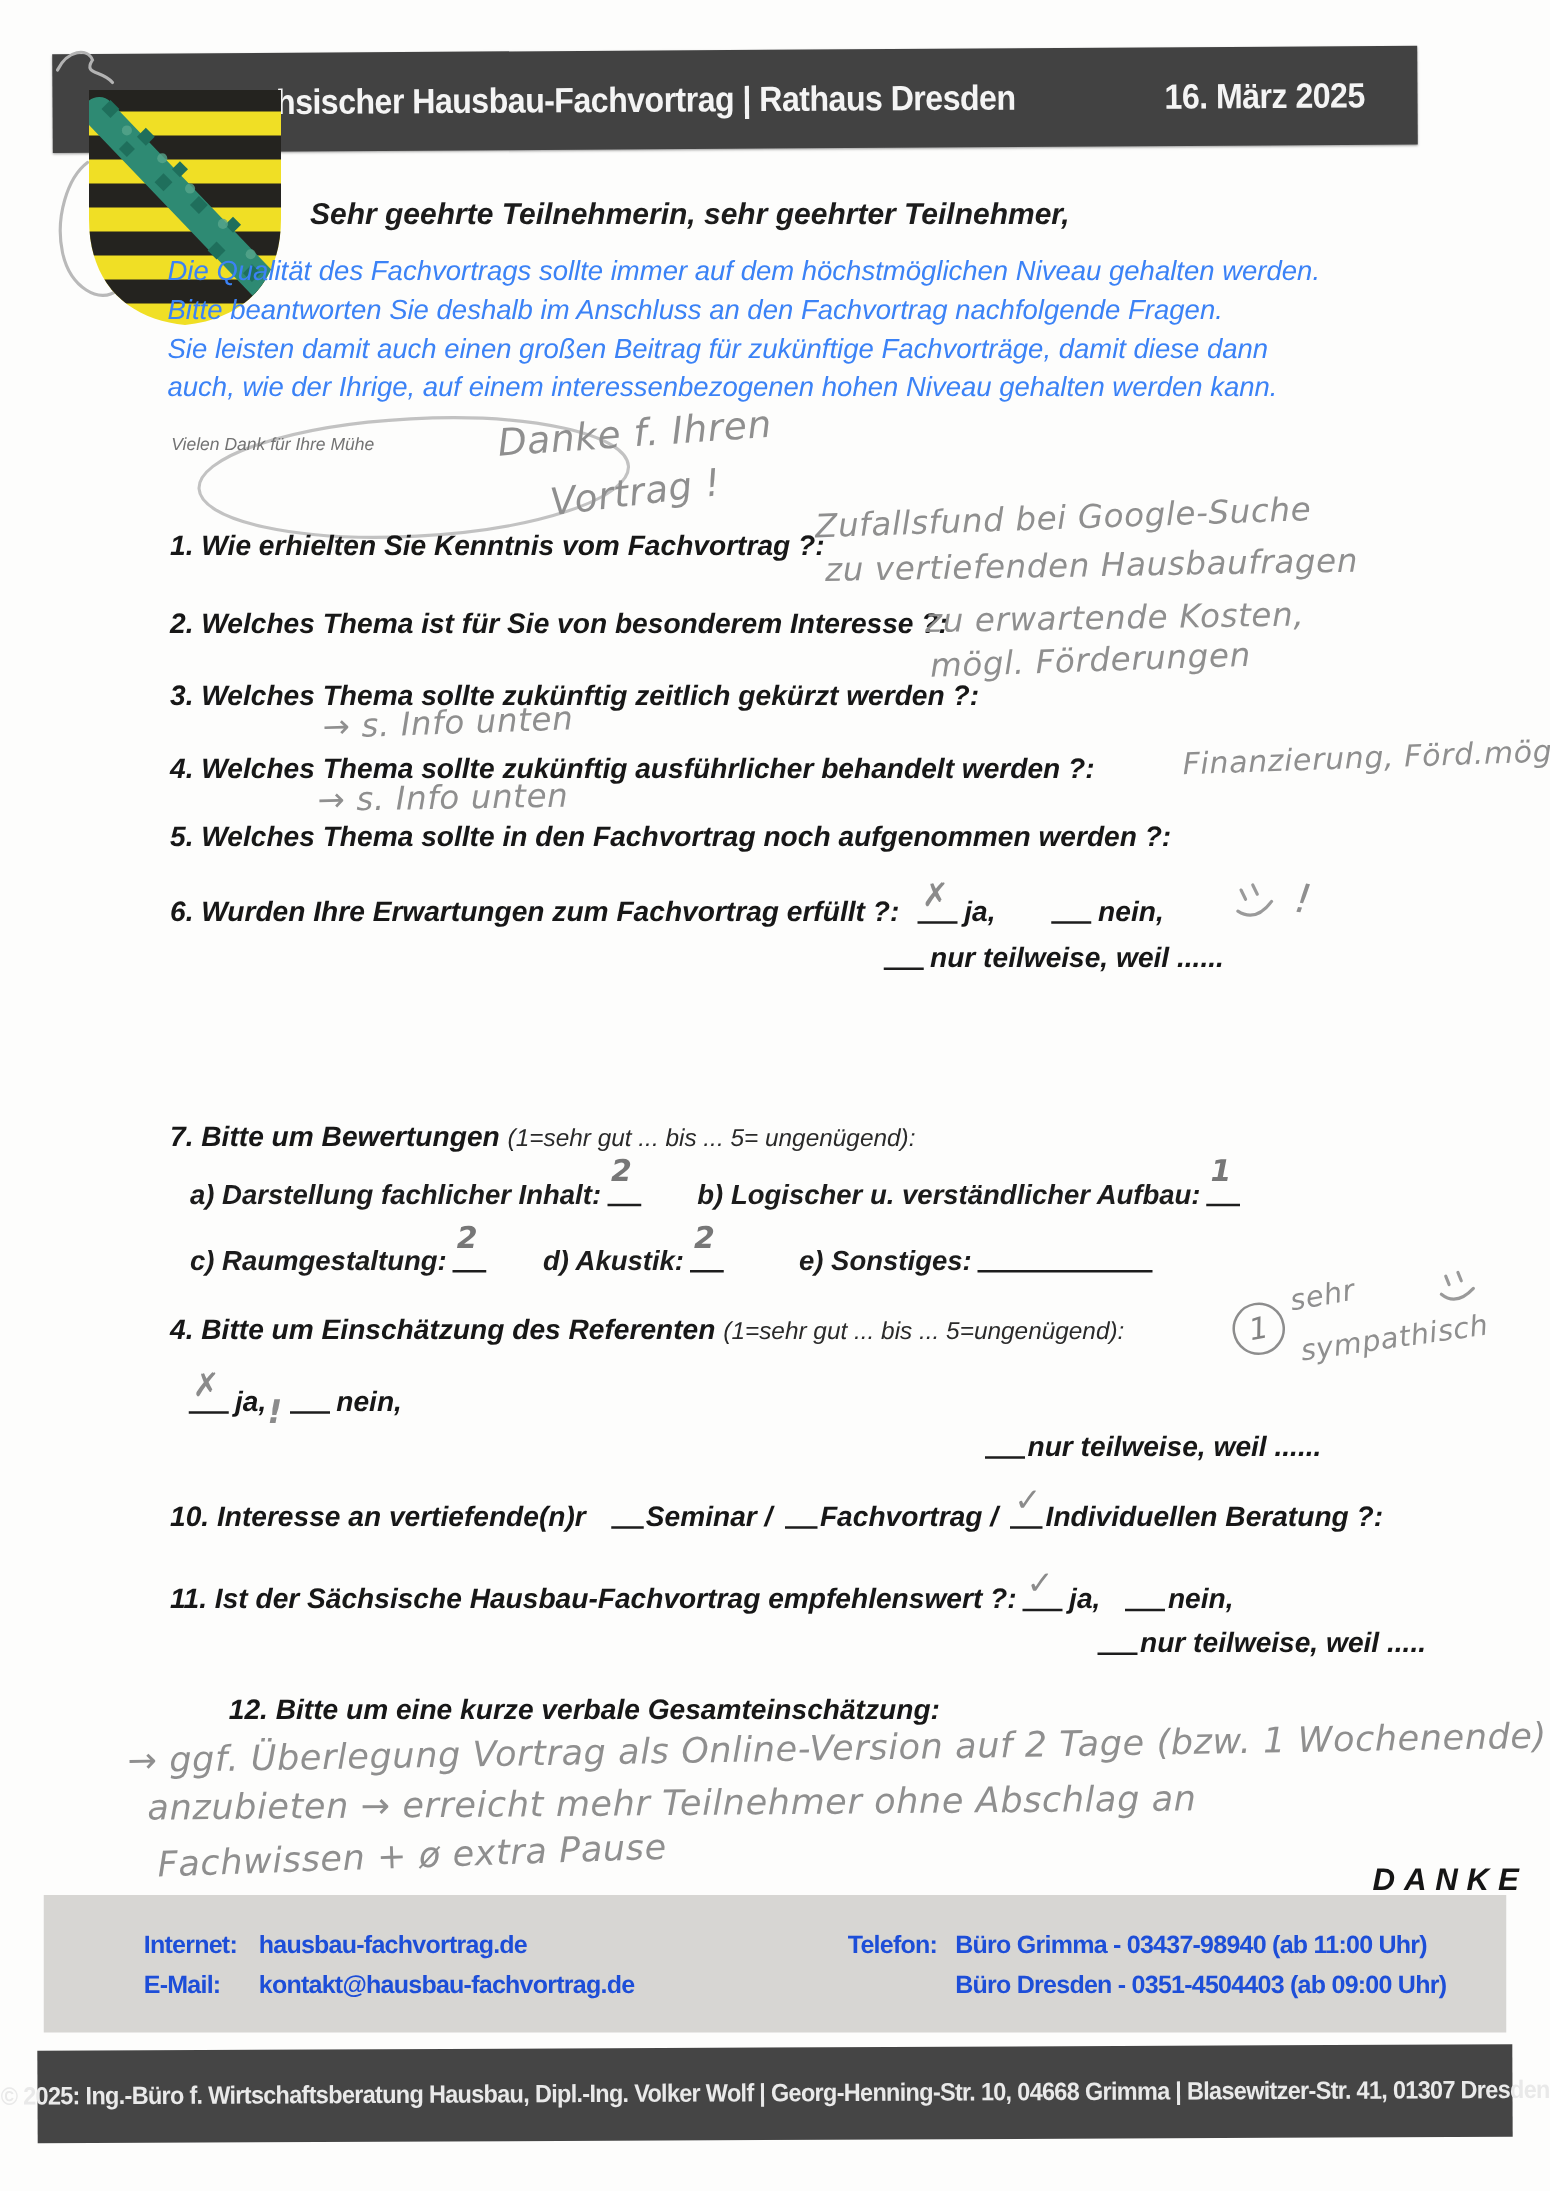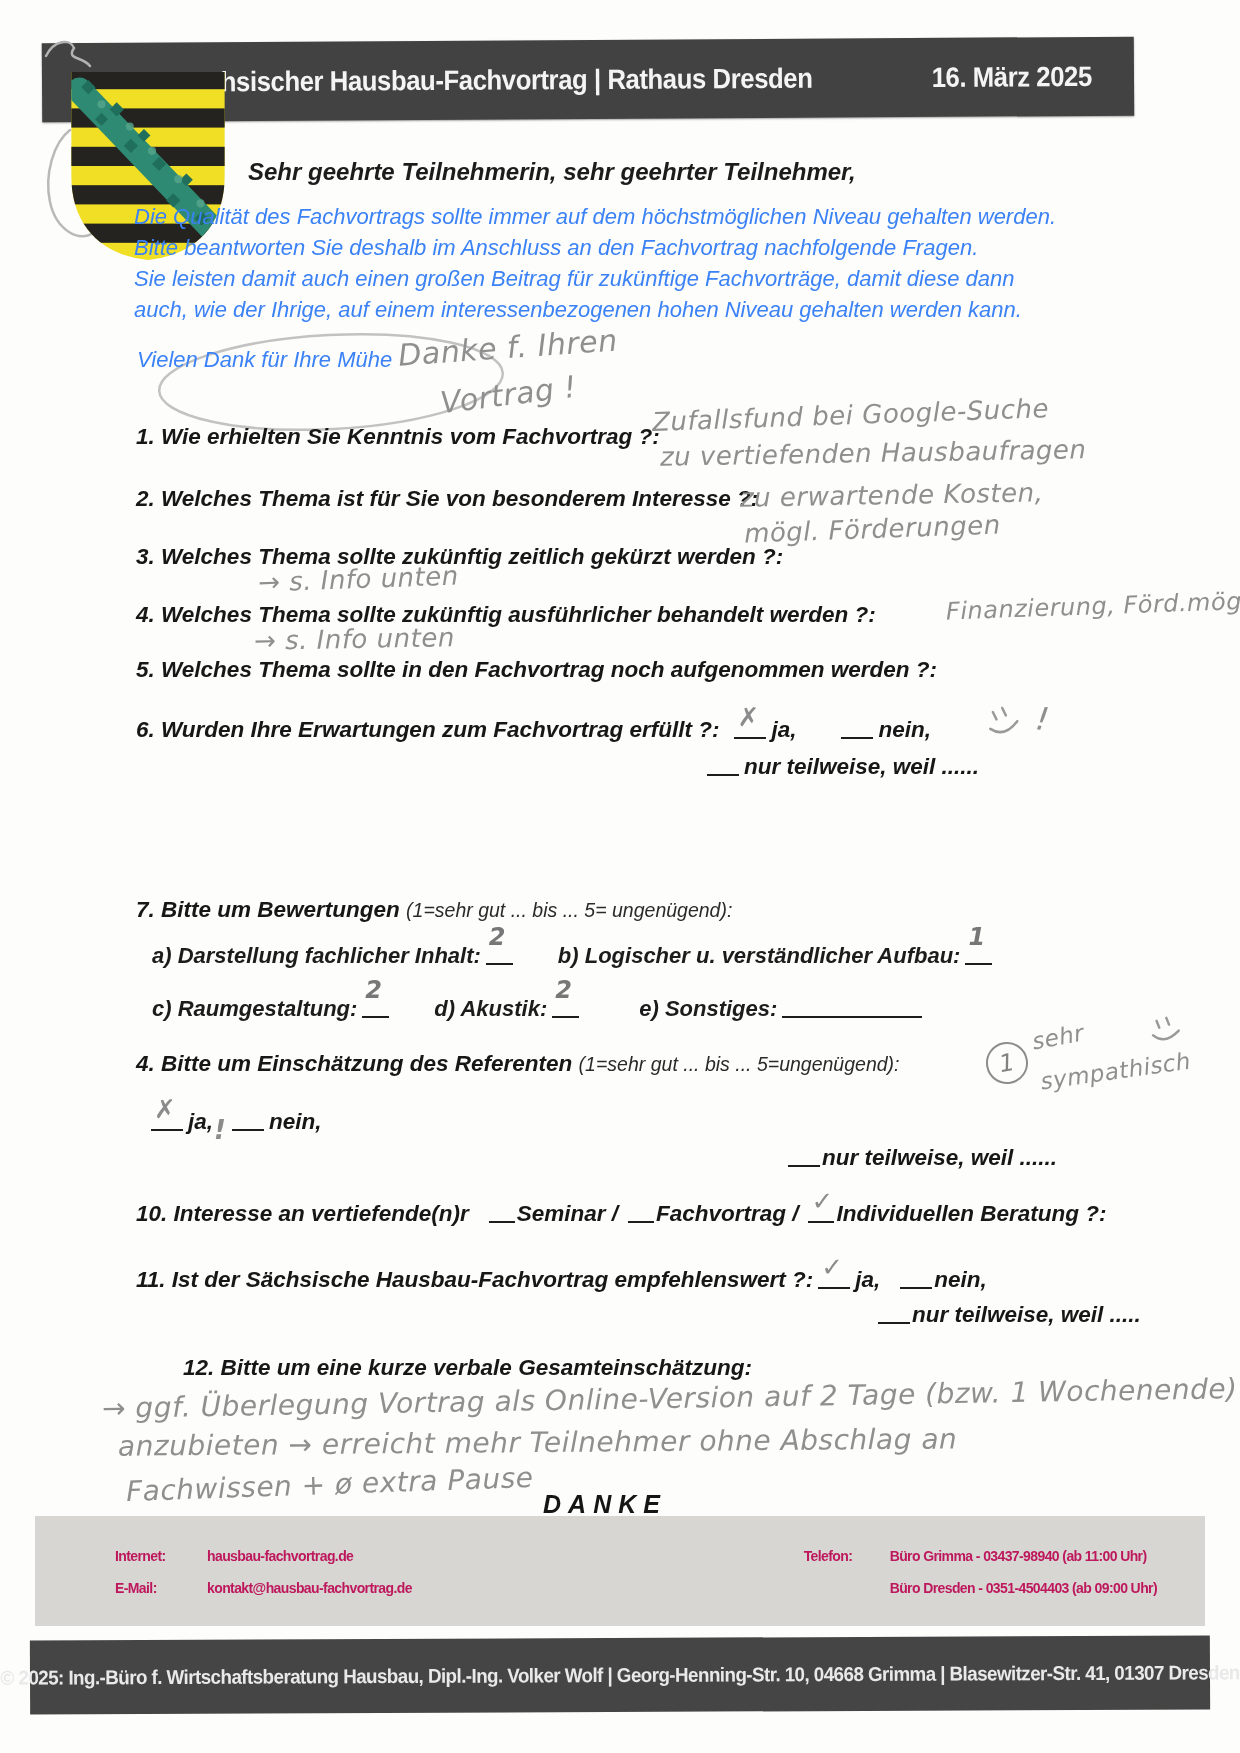--- a/index.html
+++ b/index.html
@@ -22,21 +22,21 @@
   .header-date{
     color:#f4f4f4;font-weight:700;font-size:28px;letter-spacing:-0.5px;
     padding-right:46px;transform:scaleX(.92);transform-origin:right center;white-space:nowrap;
   }
   .crest{position:absolute;left:62px;top:70px;width:172px;height:192px;}
   .corner-scribble{position:absolute;left:36px;top:34px;width:160px;height:230px;}
 
   
   .greeting{font-weight:700;font-style:italic;font-size:24px;}
   .intro{font-style:italic;font-size:22px;line-height:31px;width:1010px;color:#3b82f6;}
-  .printed{font-style:italic;font-size:22px;color:#3b82f6;}
+  .printed{font-style:italic;font-size:14px;color:#737373;}
   .qline{font-weight:700;font-style:italic;font-size:22.5px;color:#171717;white-space:nowrap;}
   .qline .note{font-weight:400;font-size:19.5px;color:#2a2a2a;}
   .sub{font-weight:700;font-style:italic;font-size:22px;white-space:nowrap;}
   .danke{font-weight:700;font-style:italic;font-size:25px;letter-spacing:7px;color:#151515;}
 
   .gap10{display:inline-block;width:10px;}
   .gap20{display:inline-block;width:20px;}
   .gap40{display:inline-block;width:40px;}
   .gap55{display:inline-block;width:55px;}
 
@@ -65,21 +65,21 @@
     display:flex;align-items:center;justify-content:center;
     font-family:"DejaVu Sans",sans-serif;font-style:italic;font-size:24px;color:#828282;
     transform:rotate(-10deg);
   }
 
   
   .footer-box{
     position:absolute;left:35px;top:1516px;width:1170px;height:110px;background:#d7d6d3;
     display:flex;justify-content:space-between;box-sizing:border-box;padding:24px 48px 0 80px;
   }
-  .fcol{font-weight:700;font-size:14px;letter-spacing:-0.6px;color:#be185d;line-height:32px;}
+  .fcol{font-weight:700;font-size:20px;letter-spacing:-0.6px;color:#1d4ed8;line-height:32px;}
   .frow{display:flex;}
   .flabel{display:inline-block;min-width:92px;}
   .flabel.tel{min-width:86px;}
   .copy-bar{
     position:absolute;left:30px;top:1638px;width:1180px;height:74px;background:#454545;
     display:flex;align-items:center;justify-content:center;transform:rotate(-0.25deg);
   }
   .copy-text{color:#e9e9e9;font-weight:700;font-size:20px;letter-spacing:-0.6px;transform:scaleX(.94);white-space:nowrap;}
 
   .smiley{position:absolute;}
@@ -220,21 +220,21 @@
   </div>
   <div class="abs qline" style="left:878px;top:1297px;">
     <span class="blank tight"></span><span>nur teilweise, weil .....</span>
   </div>
 
   <div class="abs qline" style="left:136px;top:1355px;margin-left:47px;">12. Bitte um eine kurze verbale Gesamteinschätzung:</div>
   <div class="abs hw" style="left:102px;top:1382px;font-size:28px;transform:rotate(-1deg);">→ ggf. Überlegung Vortrag als Online-Version auf 2 Tage (bzw. 1 Wochenende)</div>
   <div class="abs hw" style="left:118px;top:1426px;font-size:28px;transform:rotate(-0.5deg);">anzubieten  → erreicht mehr Teilnehmer ohne Abschlag an</div>
   <div class="abs hw" style="left:126px;top:1468px;font-size:28px;transform:rotate(-2deg);">Fachwissen + ø extra Pause</div>
 
-  <div class="abs danke" style="left:0;top:1490px;width:1210px;text-align:center;">DANKE</div>
+  <div class="abs danke" style="left:0;top:1490px;width:1210px;text-align:right;padding-left:12px;">DANKE</div>
 
   <div class="footer-box">
     <div class="fcol">
       <div class="frow">
         <span class="flabel">Internet:</span>
         <span>hausbau-fachvortrag.de</span>
       </div>
       <div class="frow">
         <span class="flabel">E-Mail:</span>
         <span>kontakt@hausbau-fachvortrag.de</span>

